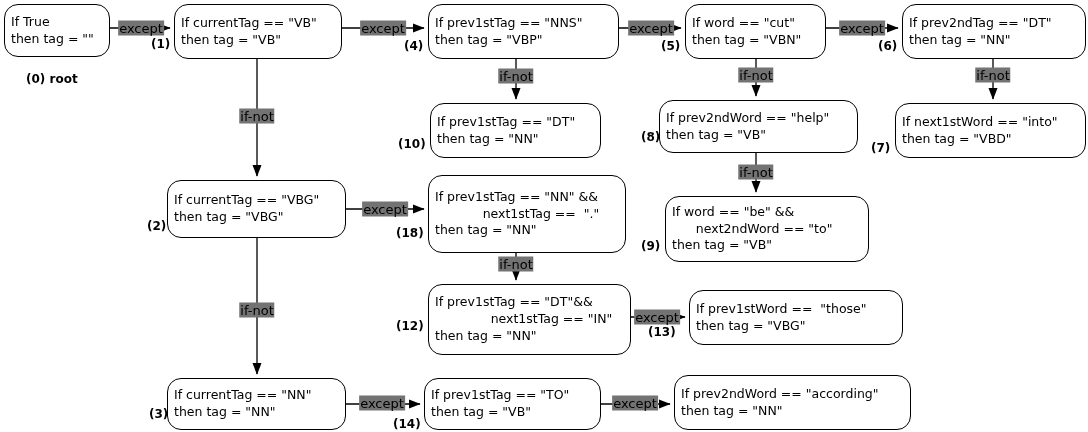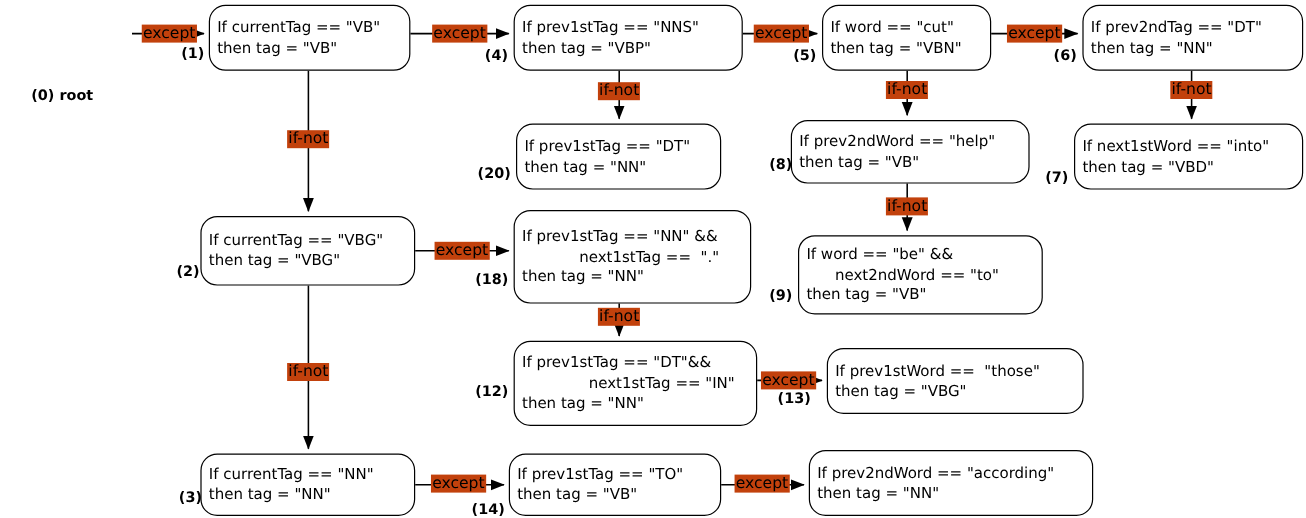--- a/index.html
+++ b/index.html
@@ -11,21 +11,21 @@
   .edges line{stroke:#000;stroke-width:1.3;}
   .node{
     position:absolute;box-sizing:border-box;background:#fff;
     border:1.6px solid #000;border-radius:14px;
     display:flex;flex-direction:column;justify-content:center;
     padding:2px 6px;font-size:12.5px;line-height:1.35;white-space:pre;
   }
   .numlabel{position:absolute;font-weight:bold;font-size:12px;white-space:nowrap;}
   .edgelabel{
     position:absolute;transform:translate(-50%,-50%);
-    background:#c2410c;padding:0 1px;font-size:13px;white-space:nowrap;
+    background:#737373;padding:0 1px;font-size:13px;white-space:nowrap;
   }
 </style>
 </head>
 <body>
 
 <div class="canvas">
 
   <svg class="edges" width="1088" height="432">
     <defs>
       <marker id="arr" markerWidth="10" markerHeight="8" refX="8.5" refY="3.5" orient="auto">
@@ -44,20 +44,24 @@
 
     <line x1="257" y1="59" x2="257" y2="176" marker-end="url(#arr)"></line>
     <line x1="516" y1="59" x2="516" y2="99" marker-end="url(#arr)"></line>
     <line x1="756" y1="59" x2="756" y2="96" marker-end="url(#arr)"></line>
     <line x1="993" y1="59" x2="993" y2="99" marker-end="url(#arr)"></line>
     <line x1="756" y1="153" x2="756" y2="192" marker-end="url(#arr)"></line>
     <line x1="516" y1="253" x2="516" y2="280" marker-end="url(#arr)"></line>
     <line x1="257" y1="238" x2="257" y2="374" marker-end="url(#arr)"></line>
   </svg>
 
+  <div class="node" style="left:4px;top:4px;width:106px;height:53px">
+    <div>If True</div>
+    <div>then tag = ""</div>
+  </div>
   <div class="node" style="left:174px;top:4px;width:168px;height:55px">
     <div>If currentTag == "VB"</div>
     <div>then tag = "VB"</div>
   </div>
   <div class="node" style="left:428px;top:4px;width:191px;height:55px">
     <div>If prev1stTag == "NNS"</div>
     <div>then tag = "VBP"</div>
   </div>
   <div class="node" style="left:685px;top:4px;width:141px;height:55px">
     <div>If word == "cut"</div>
@@ -117,21 +121,21 @@
   <div class="node" style="left:674px;top:375px;width:237px;height:55px">
     <div>If prev2ndWord == "according"</div>
     <div>then tag = "NN"</div>
   </div>
 
   <div class="numlabel" style="left:26px;top:72px">(0) root</div>
   <div class="numlabel" style="left:151px;top:37px">(1)</div>
   <div class="numlabel" style="left:404px;top:39px">(4)</div>
   <div class="numlabel" style="left:661px;top:39px">(5)</div>
   <div class="numlabel" style="left:878px;top:39px">(6)</div>
-  <div class="numlabel" style="left:398px;top:137px">(20)</div>
+  <div class="numlabel" style="left:398px;top:137px">(10)</div>
   <div class="numlabel" style="left:641px;top:130px">(8)</div>
   <div class="numlabel" style="left:871px;top:141px">(7)</div>
   <div class="numlabel" style="left:147px;top:219px">(2)</div>
   <div class="numlabel" style="left:396px;top:226px">(18)</div>
   <div class="numlabel" style="left:641px;top:239px">(9)</div>
   <div class="numlabel" style="left:396px;top:319px">(12)</div>
   <div class="numlabel" style="left:648px;top:325px">(13)</div>
   <div class="numlabel" style="left:149px;top:407px">(3)</div>
   <div class="numlabel" style="left:393px;top:417px">(14)</div>
   <div class="numlabel" style="left:645px;top:432px">(15)</div>

